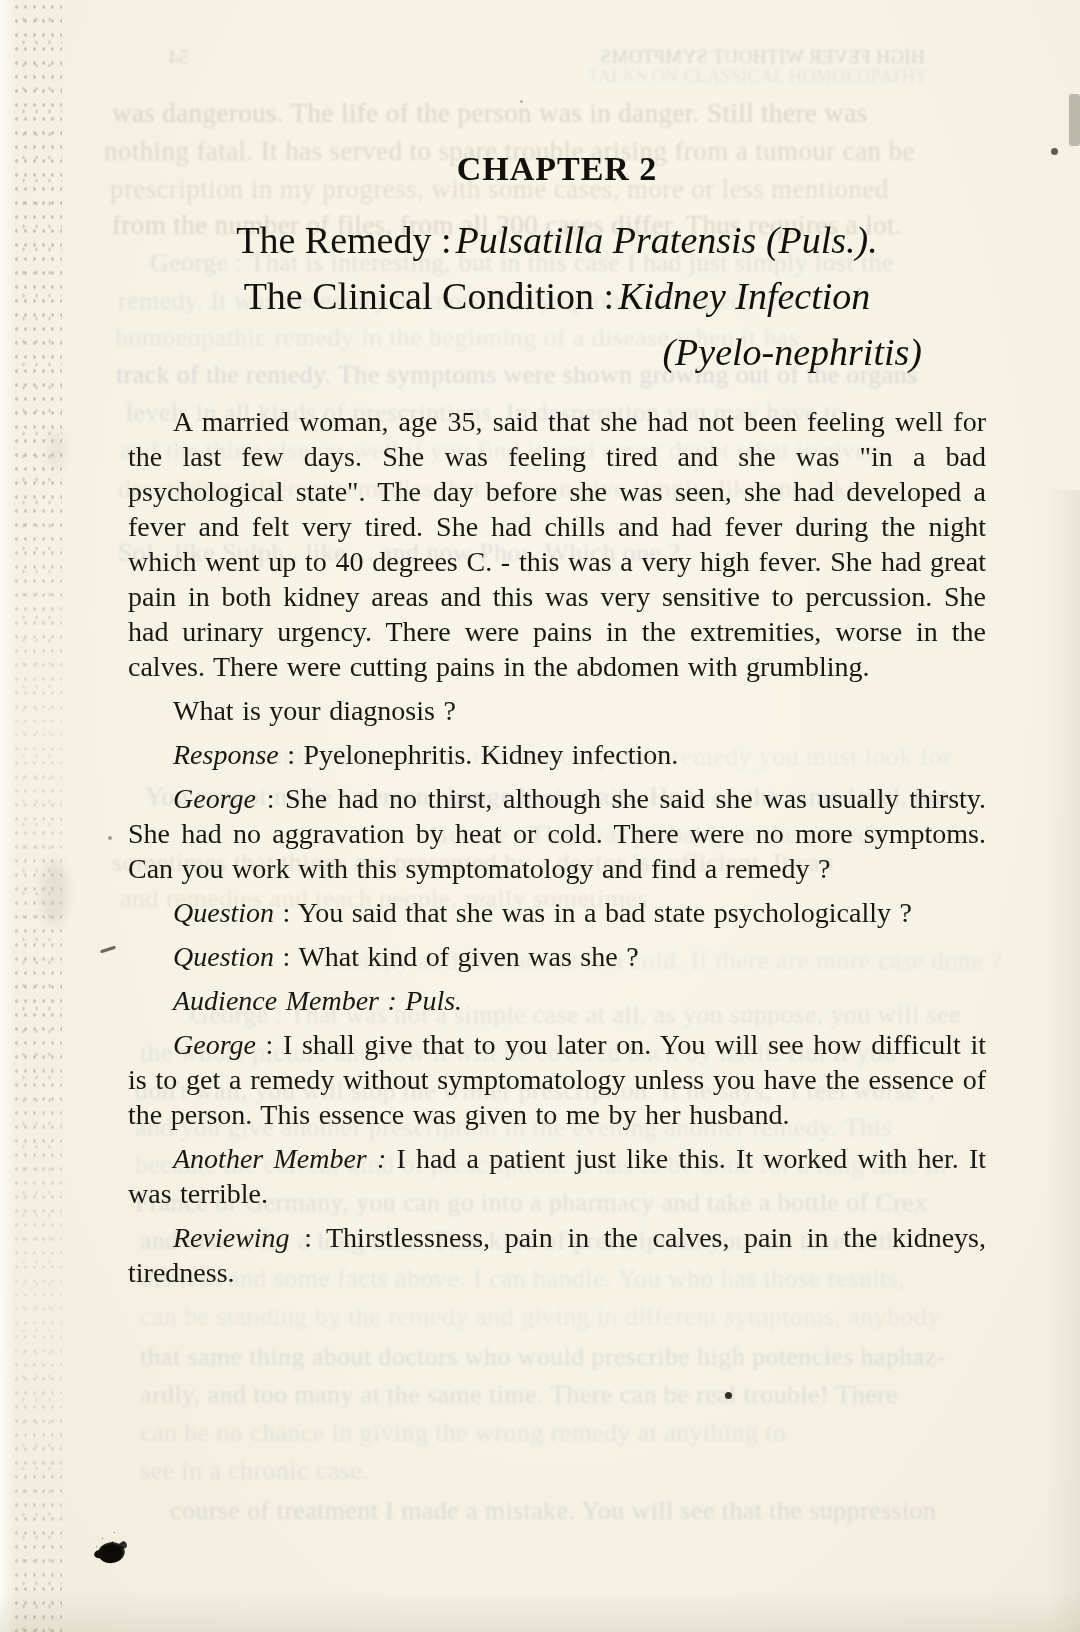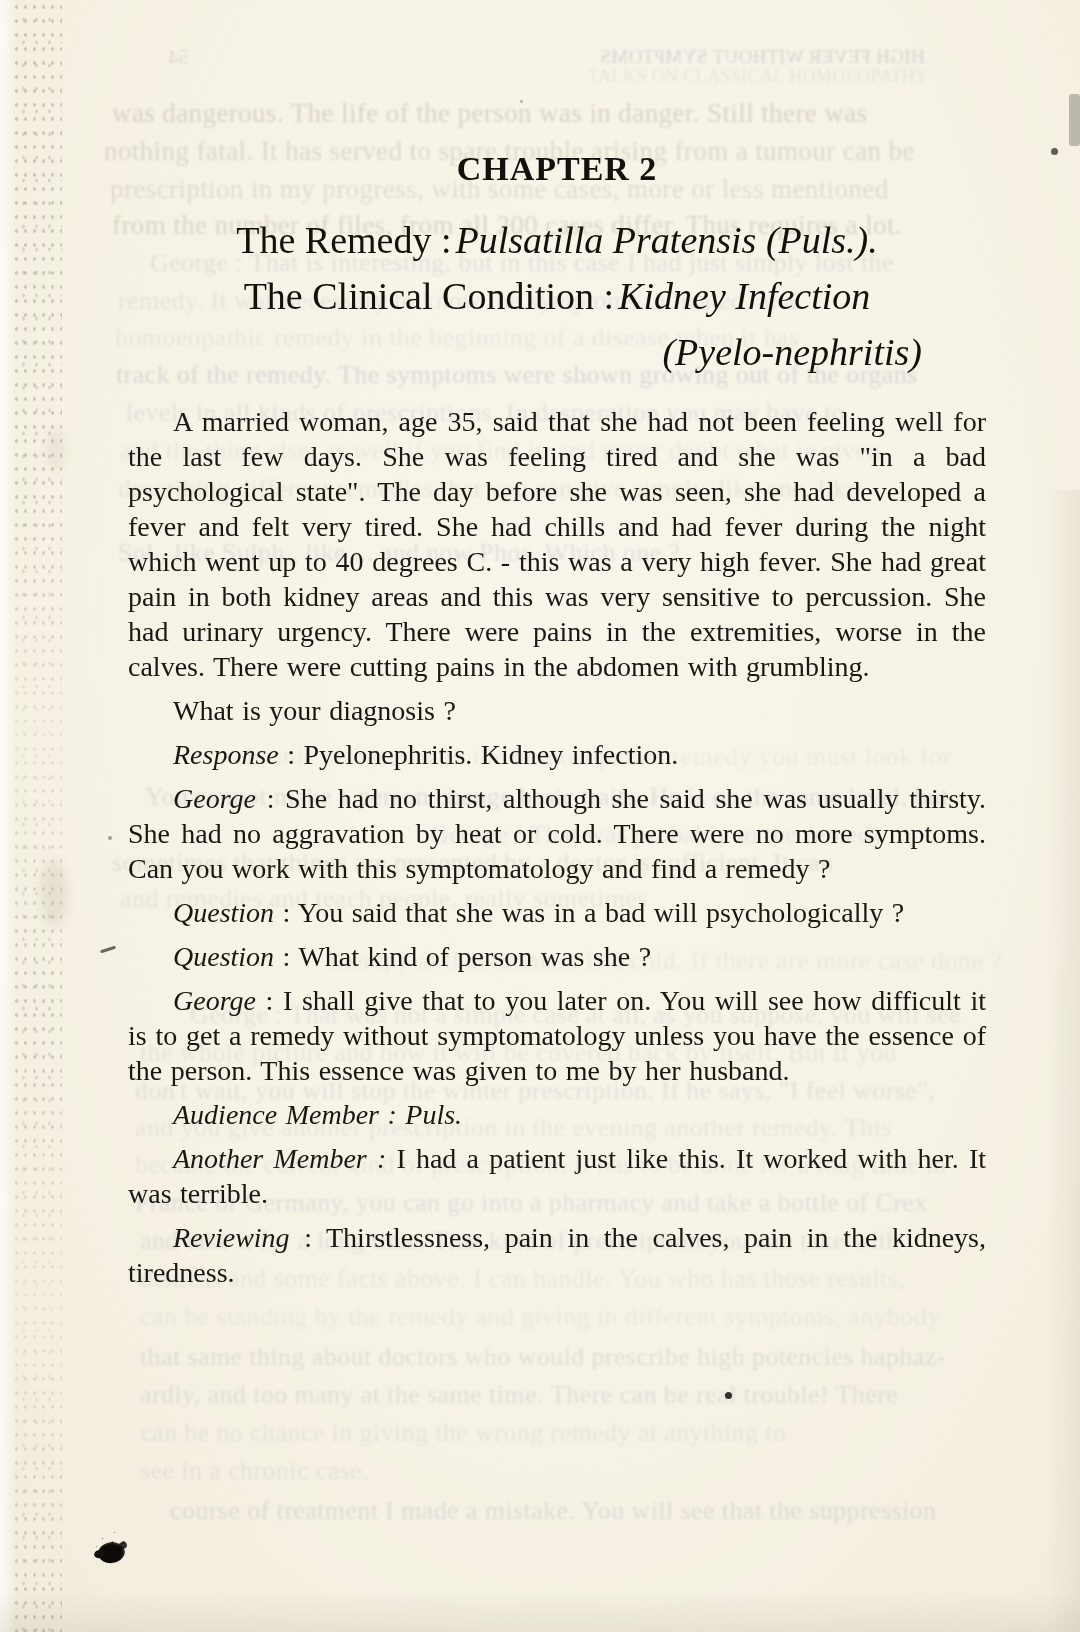--- a/index.html
+++ b/index.html
@@ -126,24 +126,24 @@
   <div class="headings">
     <div class="h-line"><span class="bd">The Remedy :</span><span class="bd it">Pulsatilla Pratensis (Puls.).</span></div>
     <div class="h-line"><span class="bd">The Clinical Condition :</span><span class="bd it">Kidney Infection</span></div>
     <div class="h-sub"><span class="bd it">(Pyelo-nephritis)</span></div>
   </div>
   <div id="body-text">
       <p><span>A married woman, age 35, said that she had not been feeling well for the last few days.  She was feeling tired and she was "in a bad psychological state".  The day before she was seen, she had developed a fever and felt very tired.  She had chills and had fever during the night which went up to 40 degrees C. - this was a very high fever.  She had great pain in both kidney areas and this was very sensitive to percussion.  She had urinary urgency. There were pains in the extremities, worse in the calves.  There were cutting pains in the abdomen with grumbling.</span></p>
       <p><span class="bd">What is your diagnosis ?</span></p>
       <p><span class="it">Response</span><span> :  Pyelonephritis.  Kidney infection.</span></p>
       <p><span class="it">George</span><span> :  She had no thirst, although she said she was usually thirsty. She had no aggravation by heat or cold.  There were no more symptoms. Can you work with this symptomatology and find a remedy ?</span></p>
-      <p><span class="it">Question</span><span> :  You said that she was in a bad will psychologically ?</span></p>
-      <p><span class="it">Question</span><span> : What kind of person was she ?</span></p>
+      <p><span class="it">Question</span><span> :  You said that she was in a bad state psychologically ?</span></p>
+      <p><span class="it">Question</span><span> : What kind of given was she ?</span></p>
+      <p><span class="it">Audience Member : Puls.</span></p>
       <p><span class="it">George</span><span> : I shall give that to you later on.  </span><span class="bd">You will see how difficult it is to get a remedy without symptomatology unless you have the essence of the person.</span><span>  This essence was given to me by her husband.</span></p>
-      <p><span class="it">Audience Member : Puls.</span></p>
       <p><span class="it">Another Member :</span><span>  I had a patient just like this.  It worked with her. It was terrible.</span></p>
       <p><span class="it">Reviewing</span><span> :  Thirstlessness, pain in the calves, pain in the kidneys, tiredness.</span></p>
     </div>
 </div>
 
 <div class="ink-blot">
   <div class="ink-spray"></div>
   <div class="ink-core"></div>
 </div>
 

